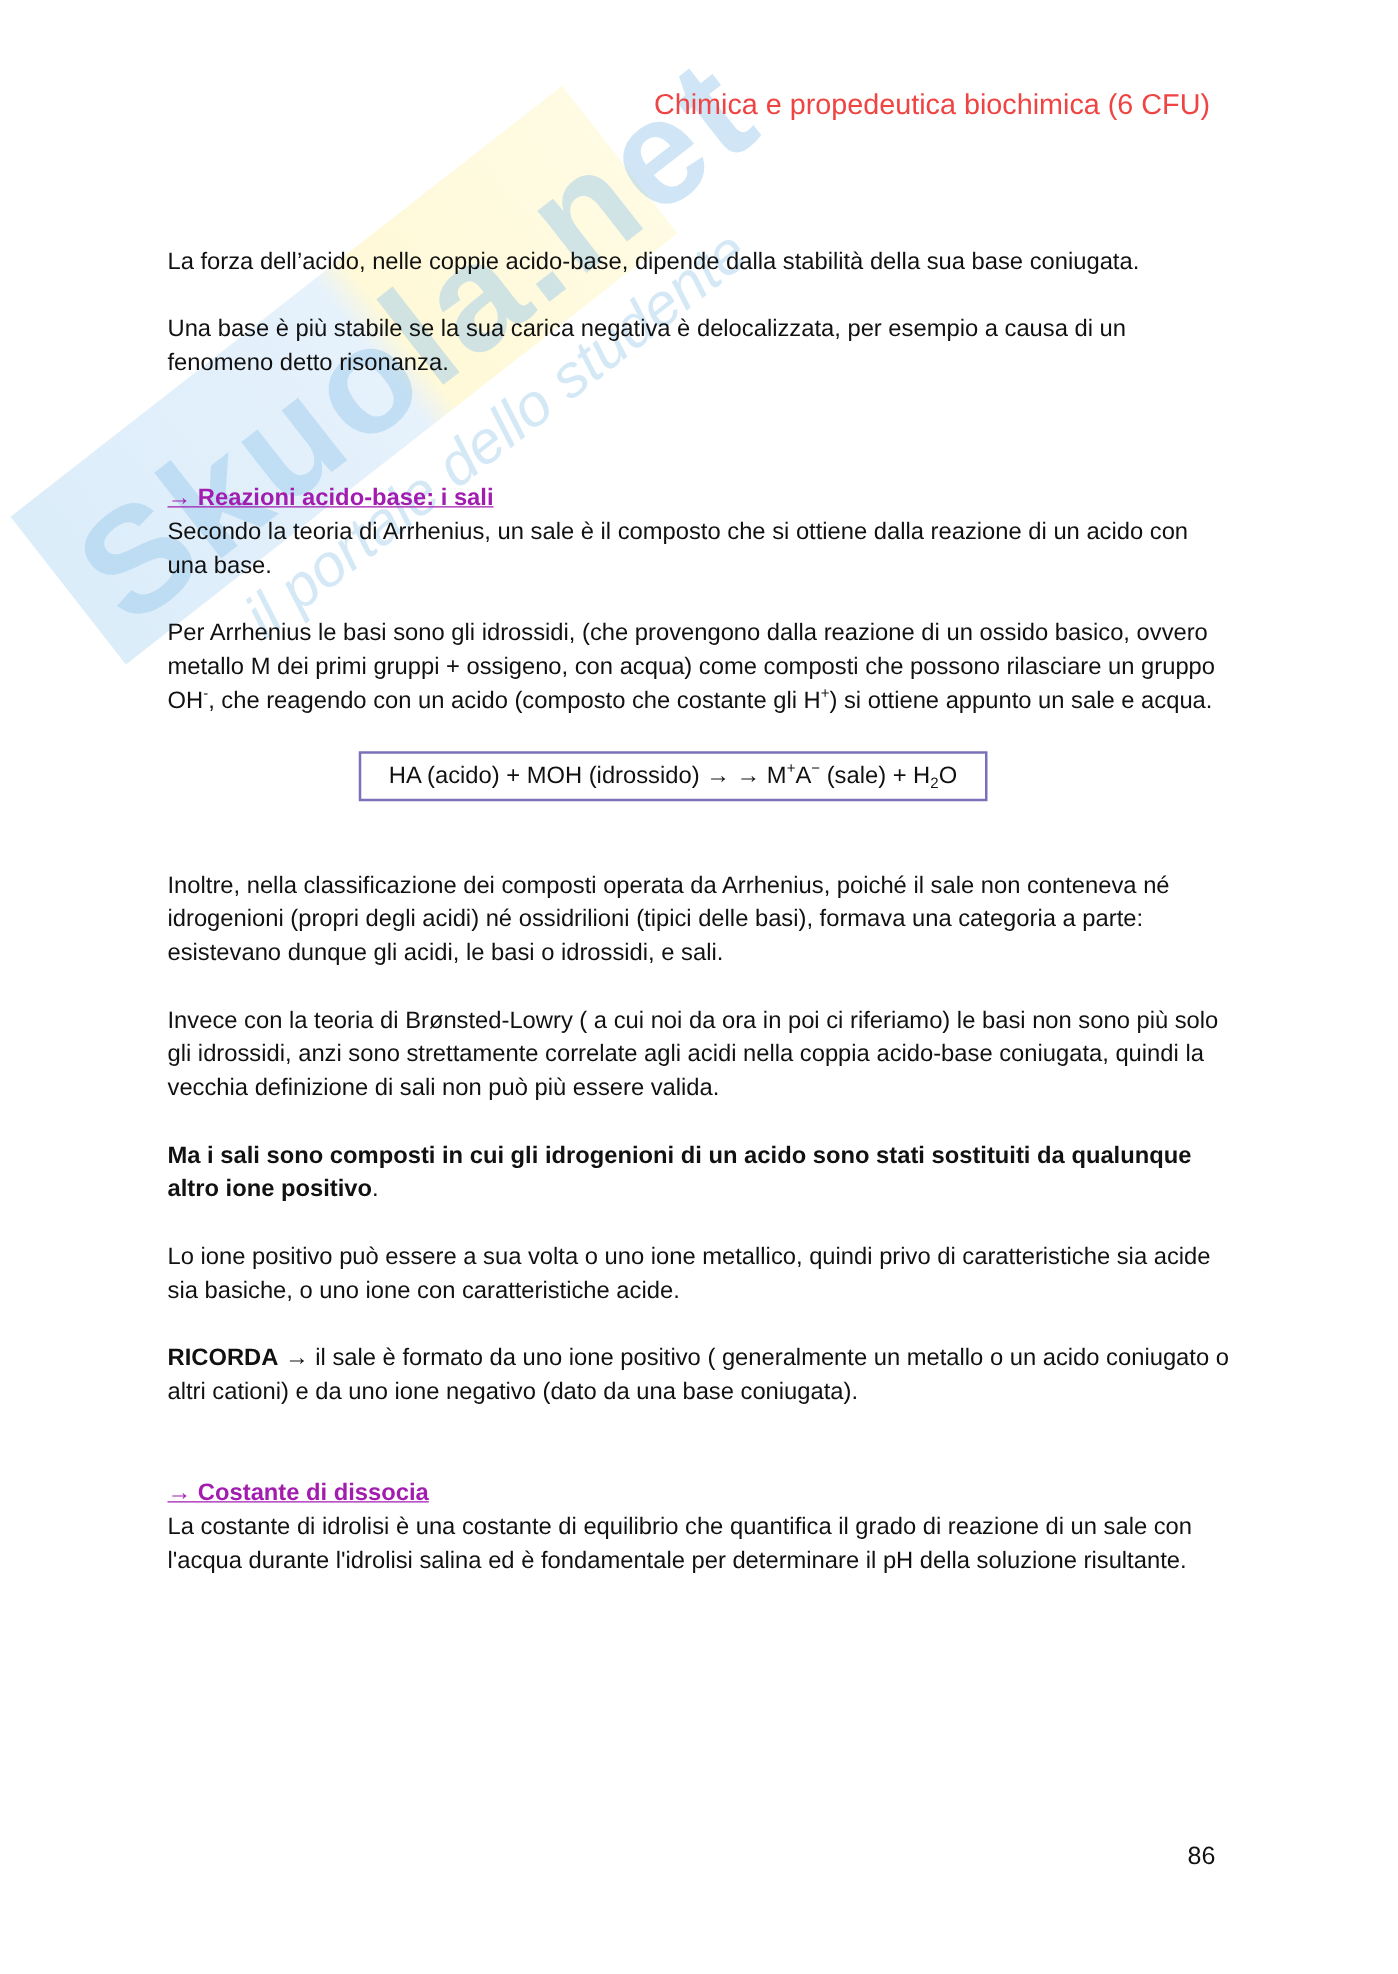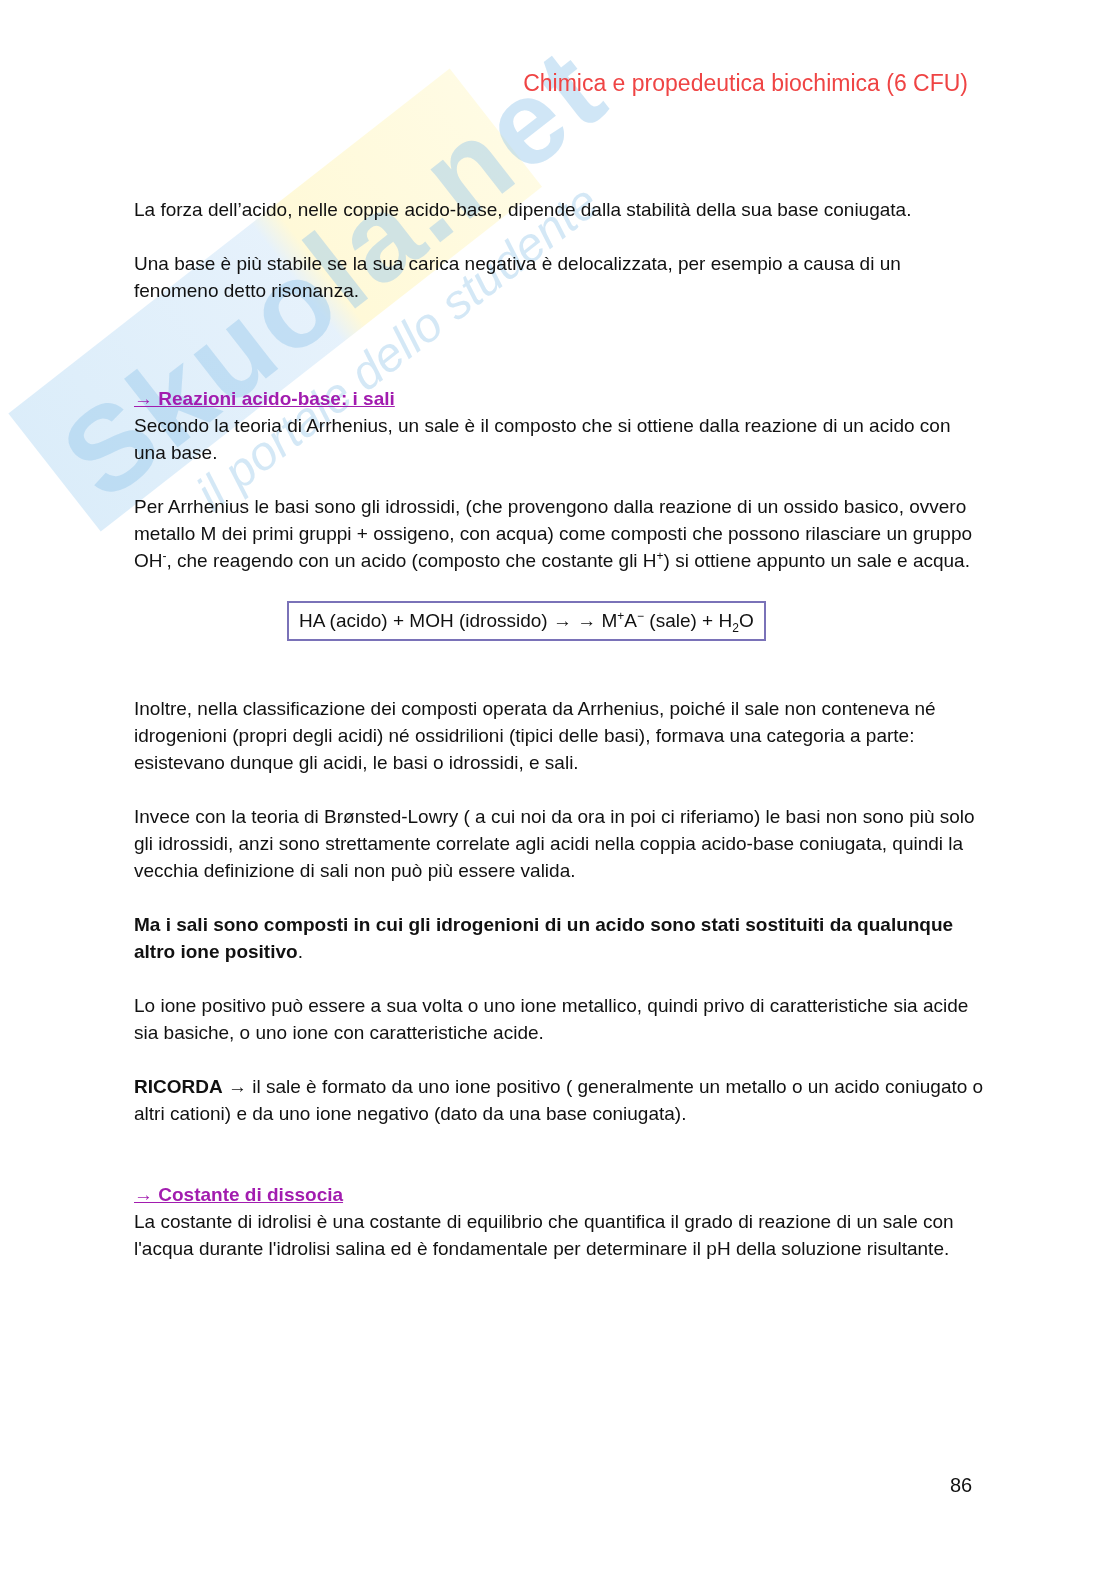--- a/index.html
+++ b/index.html
@@ -14,21 +14,21 @@
     .wm-sub { position: absolute; left: 120px; top: 270px; font-size: 48px; font-style: italic;
               color: rgba(160,205,235,0.45); white-space: nowrap; }
     .header { position: absolute; top: 70px; right: 150px; font-size: 23px; color: #ef4444; z-index: 2; }
     .content { position: absolute; left: 134px; top: 160px; width: 850px; font-size: 19px;
                line-height: 27px; z-index: 2; margin-top: 36px; }
     p { margin: 0; }
     .gap-s { height: 27px; }
     .gap-l { height: 54px; }
     .section-title { color: #a21caf; font-weight: bold; text-decoration: underline; }
     .equation-box { margin: 27px 0 0 153px; display: inline-block; border: 2px solid #7a72b8;
-                    padding: 6px 10px; font-size: 19px; line-height: 24px; }
+                    padding: 6px 22px; font-size: 19px; line-height: 24px; }
     .bold { font-weight: bold; }
     .page-number { position: absolute; top: 1474px; left: 950px; font-size: 20px; z-index: 2; text-align: right; }
     sup, sub { font-size: 12px; line-height: 0; }
   </style>
 </head>
 <body>
 
 <div class="watermark">
   <div class="wm-band"></div>
   <div class="wm-text">Skuola.net</div>

